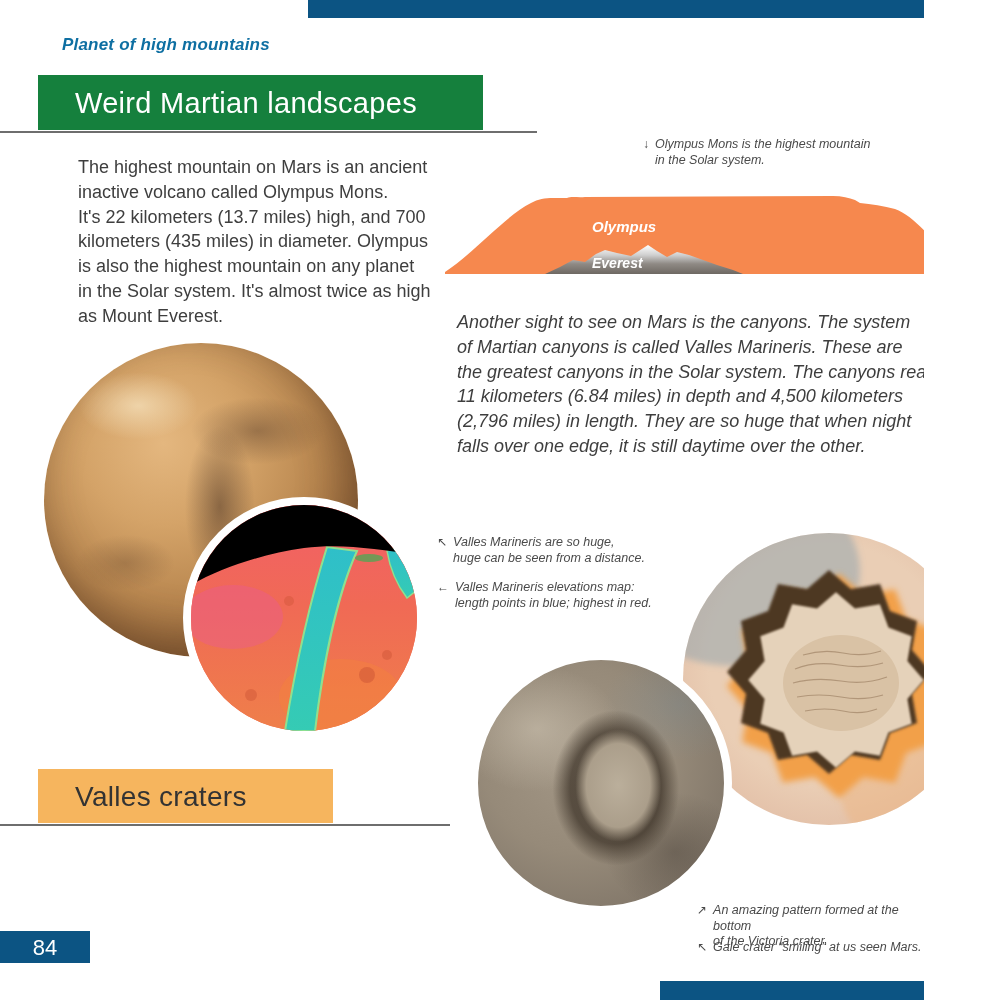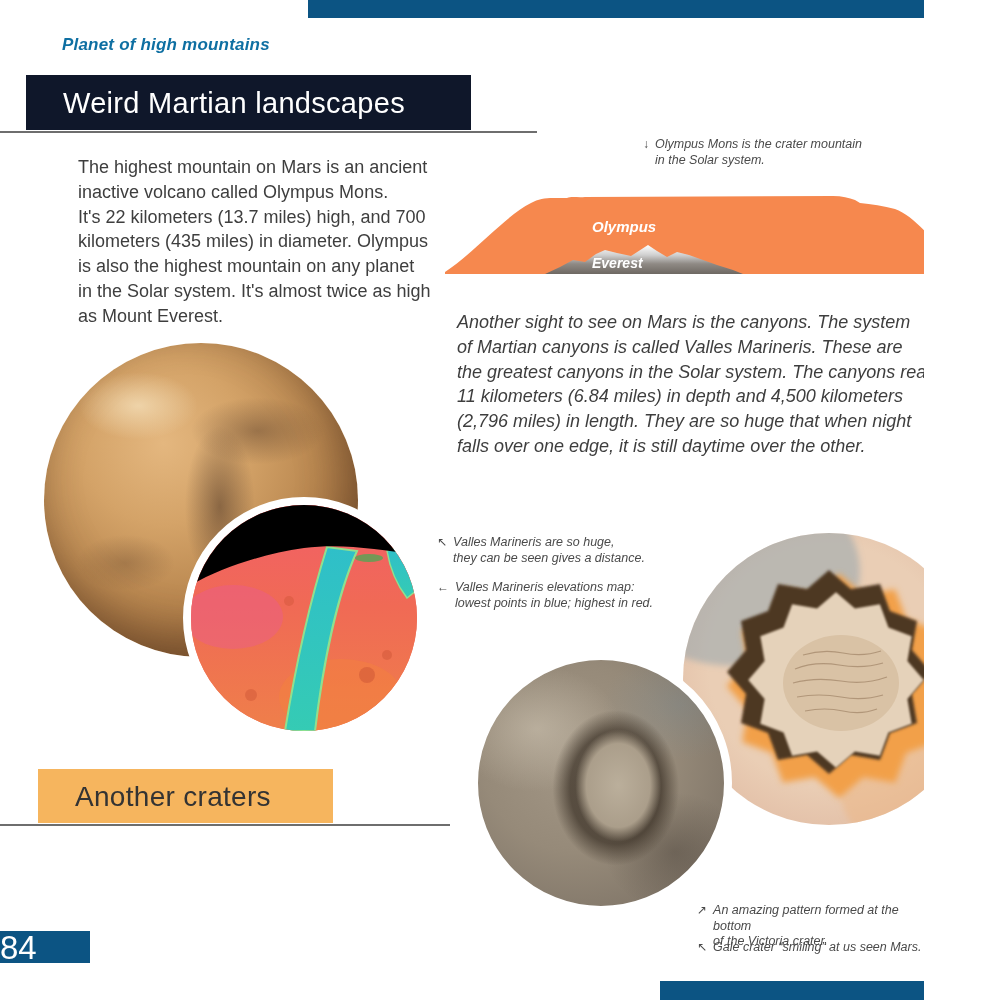--- a/index.html
+++ b/index.html
@@ -7,21 +7,21 @@
         font-family:"Liberation Sans","DejaVu Sans",sans-serif;}
 
   .bar{position:absolute;background:#0C5483;}
   .bar-top{left:308px;top:0;width:692px;height:18px;}
   .bar-bottom{left:660px;top:981px;width:340px;height:19px;}
 
   .eyebrow{position:absolute;left:62px;top:35px;font-size:17px;font-style:italic;
            font-weight:600;color:#0E6FA2;letter-spacing:.2px;}
 
   .banner{position:absolute;box-sizing:border-box;padding-left:37px;}
-  .banner-landscapes{left:26px;top:75px;width:445px;height:55px;background:#0f172a;
+  .banner-landscapes{left:38px;top:75px;width:445px;height:55px;background:#15803d;
         color:#ffffff;font-size:29px;line-height:56px;letter-spacing:.3px;}
   .banner-craters{left:38px;top:769px;width:295px;height:54px;background:#F6B55E;
         color:#333333;font-size:28px;line-height:55px;letter-spacing:.3px;}
 
   .rule{position:absolute;height:2px;background:#6E6E6E;}
   .rule-1{left:0;top:131px;width:537px;}
   .rule-2{left:0;top:824px;width:450px;}
 
   .body-text{position:absolute;font-size:18px;line-height:24.8px;color:#3E3E3E;
              white-space:pre-line;}
@@ -63,21 +63,21 @@
   .gale-crater{left:470px;top:652px;width:246px;height:246px;border:8px solid #ffffff;z-index:4;
     background:
       radial-gradient(ellipse 58px 76px at 57% 51%, rgba(192,180,160,.95) 0%, rgba(178,165,145,.92) 55%, rgba(178,165,145,0) 74%),
       radial-gradient(ellipse 88px 108px at 56% 52%, rgba(64,54,43,.75) 52%, rgba(64,54,43,0) 72%),
       radial-gradient(ellipse 120px 90px at 24% 28%, rgba(208,198,180,.55) 0%, rgba(208,198,180,0) 70%),
       radial-gradient(ellipse 110px 80px at 82% 18%, rgba(120,140,152,.30) 0%, rgba(120,140,152,0) 70%),
       radial-gradient(ellipse 100px 85px at 80% 78%, rgba(58,50,43,.35) 0%, rgba(58,50,43,0) 70%),
       radial-gradient(circle at 40% 40%, #A39786 0%, #968A79 45%, #84796B 75%, #73695E 100%);}
 
   .page-badge{position:absolute;left:0;top:931px;width:90px;height:32px;background:#0C5483;
-      color:#ffffff;font-size:33px;line-height:33px;z-index:5;}
+      color:#ffffff;font-size:22px;line-height:33px;text-align:center;z-index:5;}
 </style>
 </head>
 <body>
 
 <div class="page">
 
   <div class="bar bar-top"></div>
 
   <div class="eyebrow">Planet of high mountains</div>
 
@@ -89,21 +89,21 @@
   <div class="body-text body-olympus">The highest mountain on Mars is an ancient
 inactive volcano called Olympus Mons.
 It's 22 kilometers (13.7 miles) high, and 700
 kilometers (435 miles) in diameter. Olympus
 is also the highest mountain on any planet
 in the Solar system. It's almost twice as high
 as Mount Everest.</div>
 
   <div class="caption cap-olympus">
     <span class="arrow">↓</span>
-    <span class="cap-text">Olympus Mons is the crater mountain
+    <span class="cap-text">Olympus Mons is the highest mountain
 in the Solar system.</span>
   </div>
 
   <div class="silhouette">
     <svg width="512" height="84" viewBox="0 0 512 84">
       <defs>
         <linearGradient id="evg" x1="0" y1="0" x2="0" y2="1">
           <stop offset="0" stop-color="#ffffff"></stop>
           <stop offset="0.35" stop-color="#cfcfcf"></stop>
           <stop offset="0.65" stop-color="#8f8a85"></stop>
@@ -189,31 +189,31 @@
         <path d="M120,122 q20,-6 40,-2 q20,4 38,-2"></path>
       </g>
     </svg>
   </div>
 
   <div class="circle-img gale-crater"></div>
 
   <div class="caption cap-valles-distance">
     <span class="arrow">↖</span>
     <span class="cap-text">Valles Marineris are so huge,
-they can be seen gives a distance.</span>
+huge can be seen from a distance.</span>
   </div>
 
   <div class="caption cap-valles-map">
     <span class="arrow">←</span>
     <span class="cap-text">Valles Marineris elevations map:
-lowest points in blue; highest in red.</span>
+length points in blue; highest in red.</span>
   </div>
 
   <div class="banner banner-craters">
-    <span>Another craters</span>
+    <span>Valles craters</span>
   </div>
   <div class="rule rule-2"></div>
 
 
   <div class="caption cap-victoria">
     <span class="arrow">↗</span>
     <span class="cap-text">An amazing pattern formed at the bottom
 of the Victoria crater.</span>
   </div>
 

